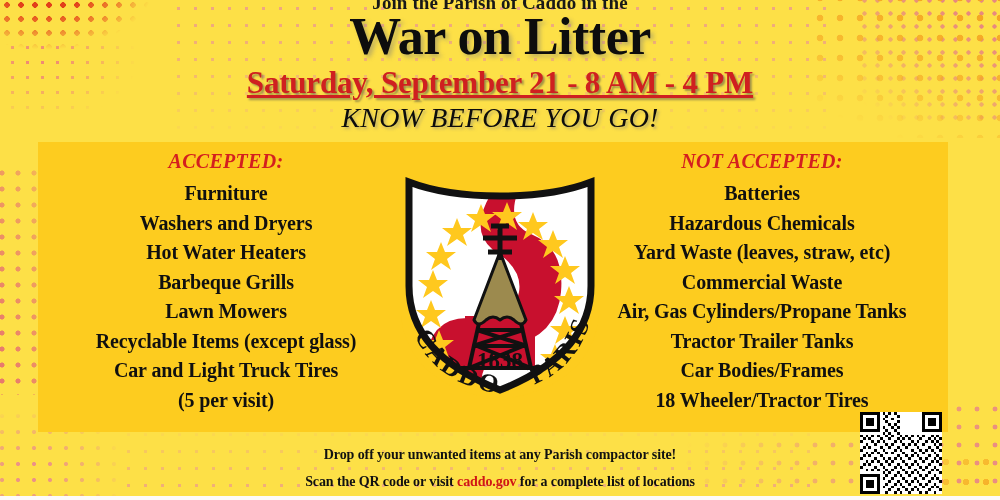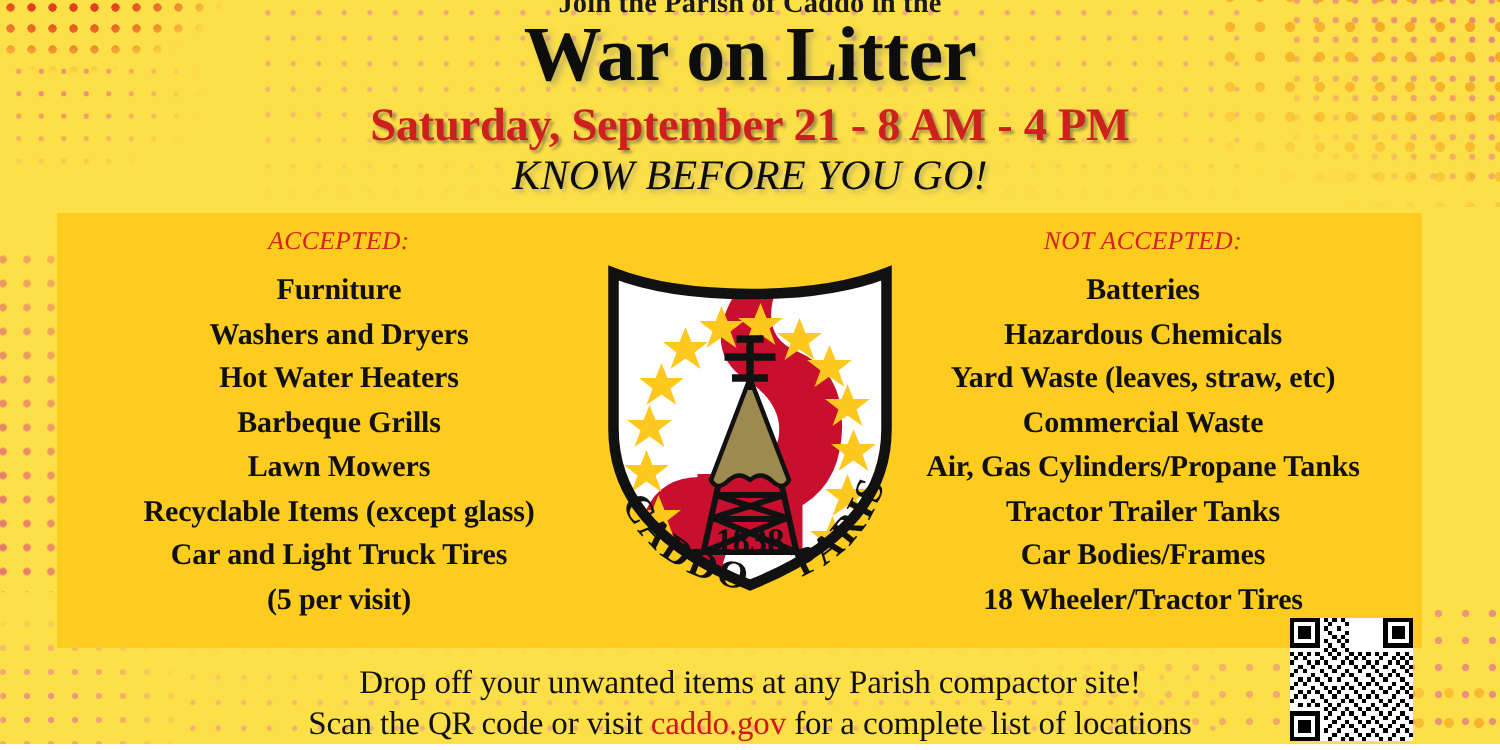--- a/index.html
+++ b/index.html
@@ -167,20 +167,21 @@
     margin-top: 1px;
   }
   .title-date {
     font-size: 31px;
     font-weight: bold;
     color: #cf2020;
     line-height: 34px;
     letter-spacing: -0.2px;
     text-shadow: 2px 2px 2px rgba(70,70,70,0.5);
     margin-top: 2px;
+    text-decoration: underline;
   }
   .title-sub {
     font-size: 28px;
     font-weight: normal;
     font-style: italic;
     color: #0d0d0d;
     line-height: 31px;
     letter-spacing: 0.2px;
     text-shadow: 2px 2px 3px rgba(130,130,130,0.5);
     margin-top: 2px;
@@ -199,22 +200,22 @@
   .col {
     position: absolute;
     top: 4px;
     width: 360px;
     text-align: center;
   }
   .col-left  { left: 8px; }
   .col-right { right: 6px; text-align: center; }
 
   .col-head {
-    font-size: 17px;
-    font-weight: normal;
+    font-size: 20px;
+    font-weight: bold;
     font-style: italic;
     color: #d41f1f;
     line-height: 30px;
     letter-spacing: 0.3px;
     margin-bottom: 3px;
   }
   .col-item {
     font-size: 20px;
     font-weight: bold;
     color: #101010;
@@ -237,22 +238,22 @@
   
   .footer {
     position: absolute;
     left: 0;
     right: 0;
     top: 441px;
     text-align: center;
     z-index: 5;
   }
   .footer-line {
-    font-size: 22px;
-    font-weight: normal;
+    font-size: 14px;
+    font-weight: bold;
     color: #111111;
     line-height: 27px;
     letter-spacing: -0.1px;
   }
   .footer-link {
     color: #d01616;
   }
 
   
   .qr {

